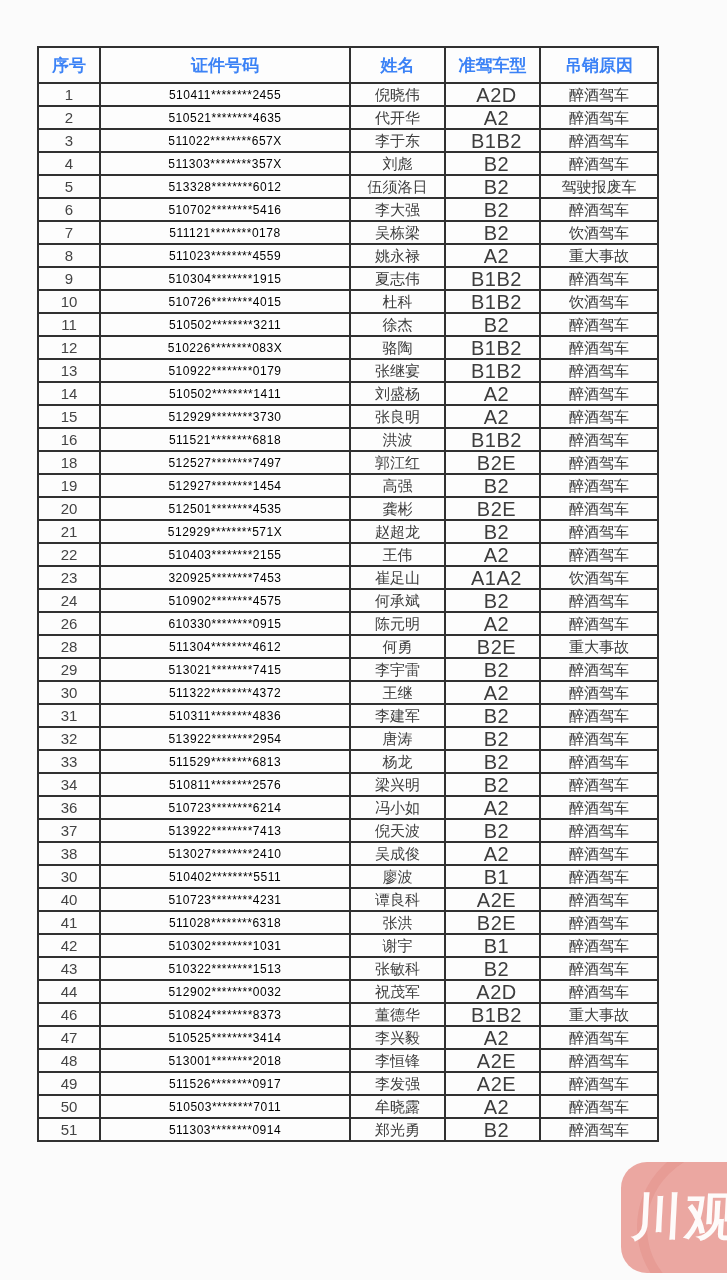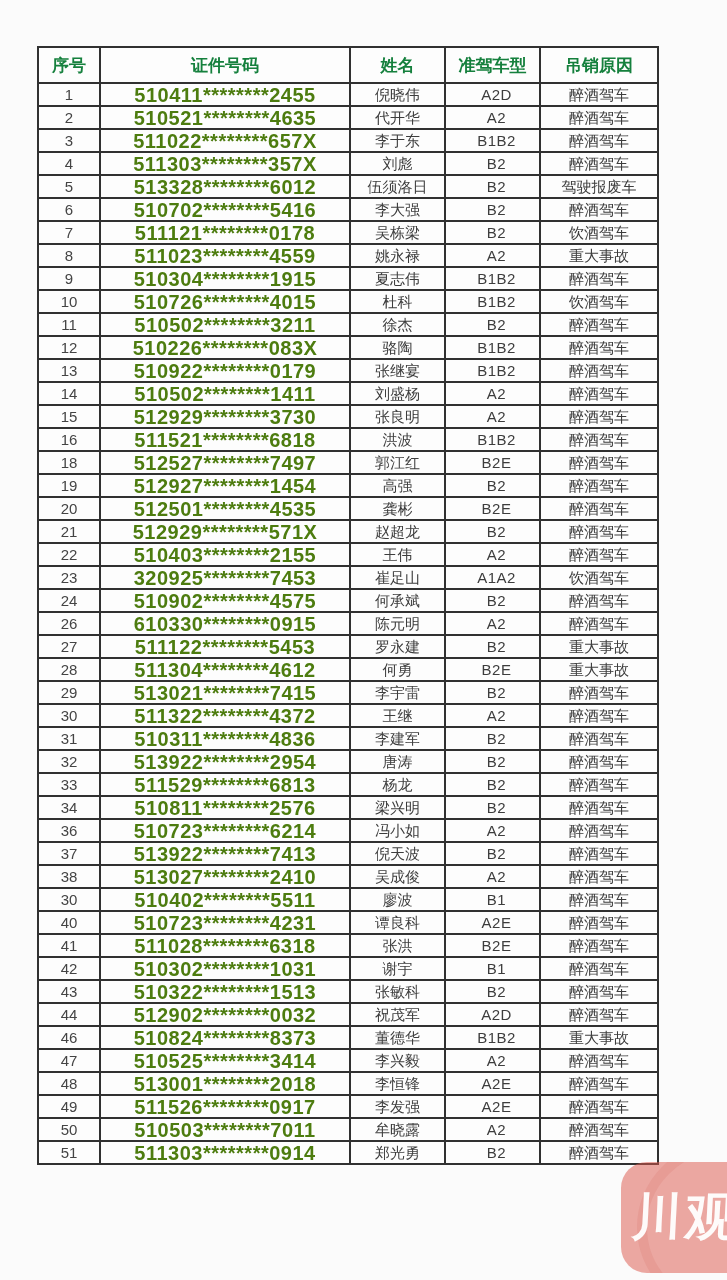--- a/index.html
+++ b/index.html
@@ -23,31 +23,31 @@
     text-align: center;
     vertical-align: middle;
     padding: 0;
     overflow: hidden;
     white-space: nowrap;
   }
   .license-table th {
     height: 34px;
     font-size: 17px;
     font-weight: 700;
-    color: #15803d;
+    color: #3b82f6;
   }
   .license-table td {
     height: 21px;
     font-size: 15px;
     color: #3d3d3d;
     line-height: 1;
   }
   .license-table td.c0 { font-size: 15px; color: #444; }
-  .license-table td.c1 { font-size: 20px; color: #4d7c0f; letter-spacing: 0.5px; font-weight: bold; }
-  .license-table td.c3 { font-size: 15px; letter-spacing: 0.5px; padding-left: 8px; }
+  .license-table td.c1 { font-size: 12px; color: #000000; letter-spacing: 0.5px; }
+  .license-table td.c3 { font-size: 20px; letter-spacing: 0.5px; padding-left: 8px; }
   col.w0 { width: 62px; }
   col.w1 { width: 250px; }
   col.w2 { width: 95px; }
   col.w3 { width: 95px; }
   col.w4 { width: 118px; }
   .watermark {
     position: absolute;
     left: 621px; top: 1162px;
     width: 180px; height: 111px;
     border-radius: 26px;
@@ -255,27 +255,20 @@
         <td class="c4">醉酒驾车</td>
       </tr>
       <tr>
         <td class="c0">26</td>
         <td class="c1">610330********0915</td>
         <td class="c2">陈元明</td>
         <td class="c3">A2</td>
         <td class="c4">醉酒驾车</td>
       </tr>
       <tr>
-        <td class="c0">27</td>
-        <td class="c1">511122********5453</td>
-        <td class="c2">罗永建</td>
-        <td class="c3">B2</td>
-        <td class="c4">重大事故</td>
-      </tr>
-      <tr>
         <td class="c0">28</td>
         <td class="c1">511304********4612</td>
         <td class="c2">何勇</td>
         <td class="c3">B2E</td>
         <td class="c4">重大事故</td>
       </tr>
       <tr>
         <td class="c0">29</td>
         <td class="c1">513021********7415</td>
         <td class="c2">李宇雷</td>

